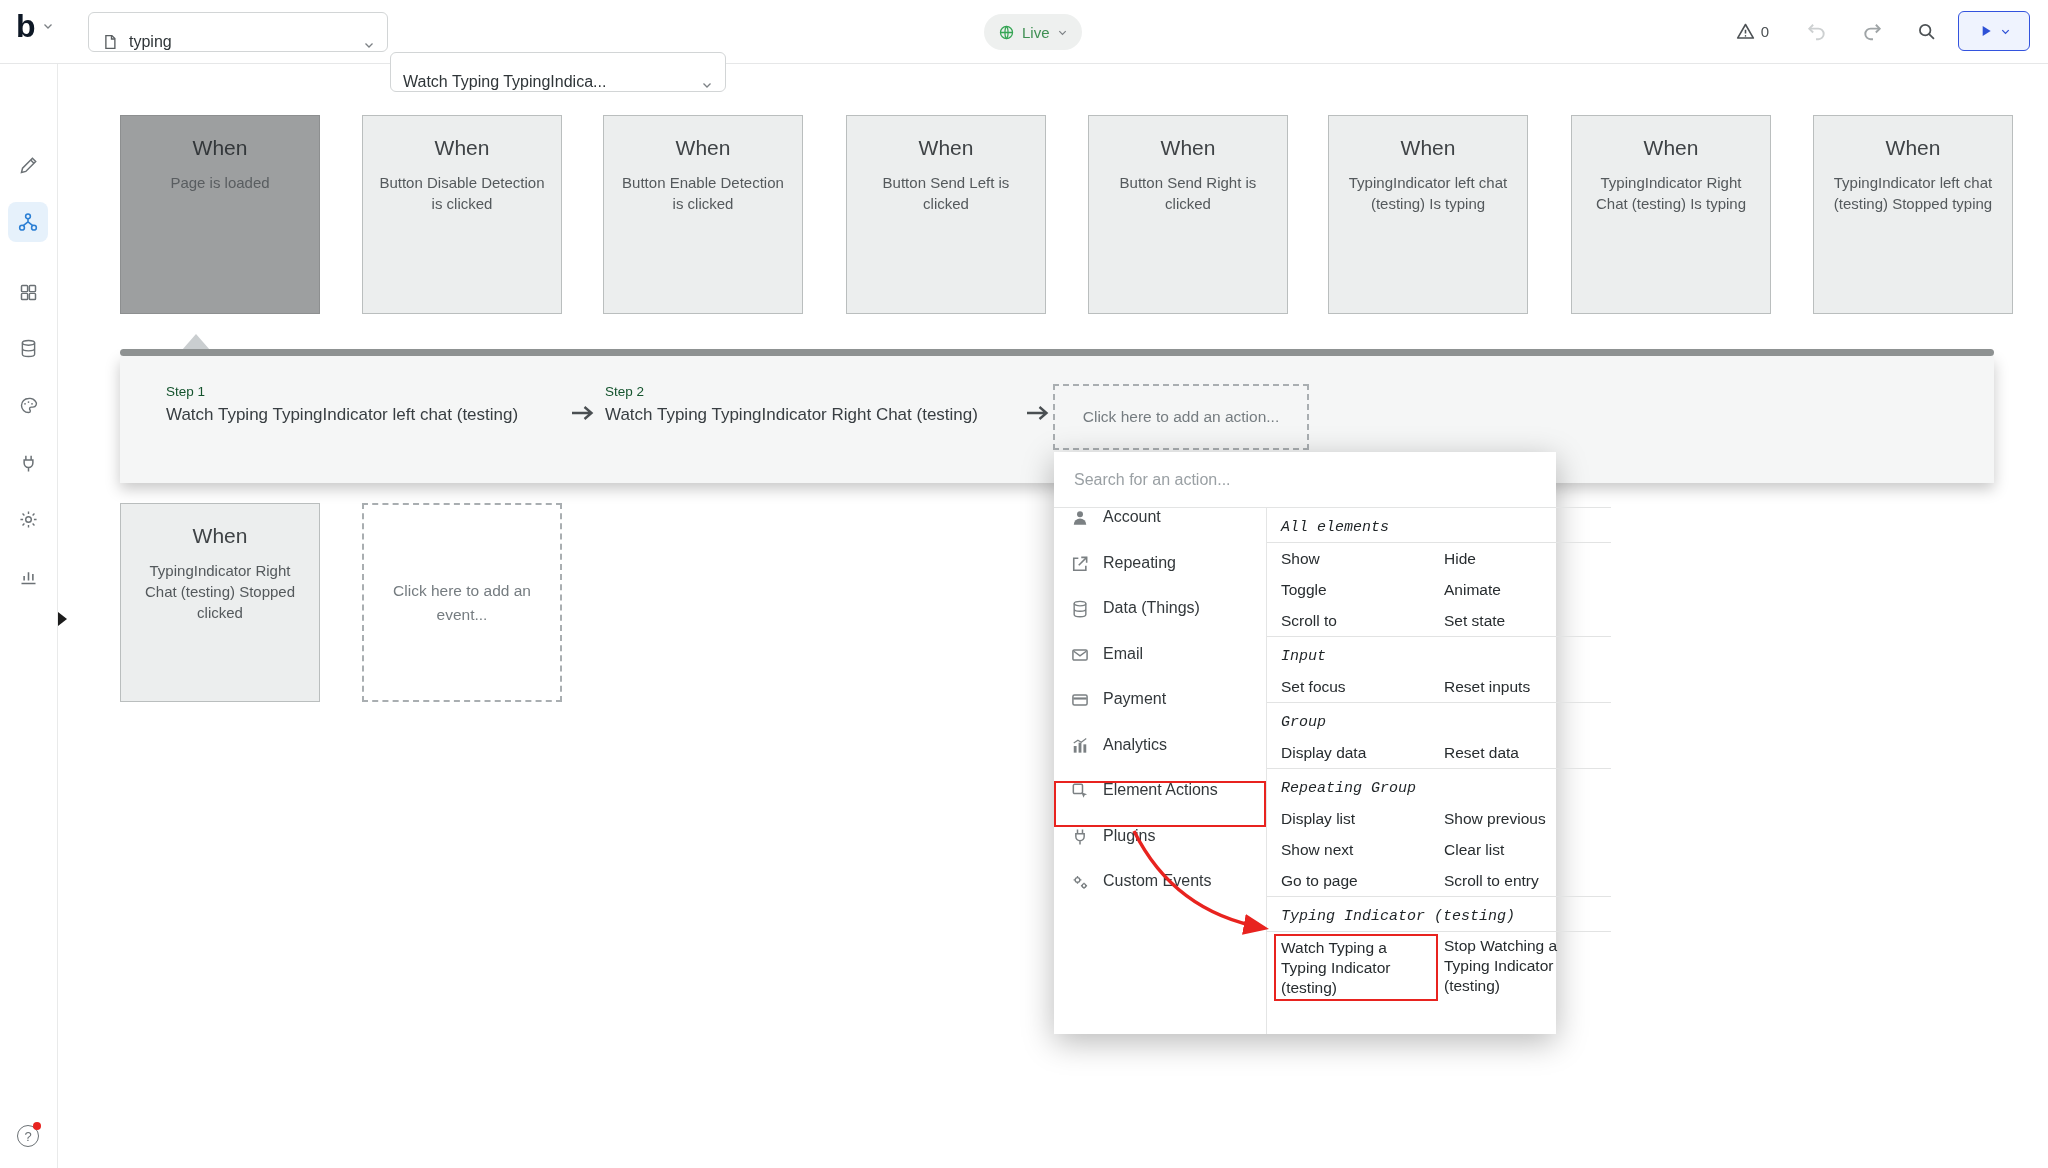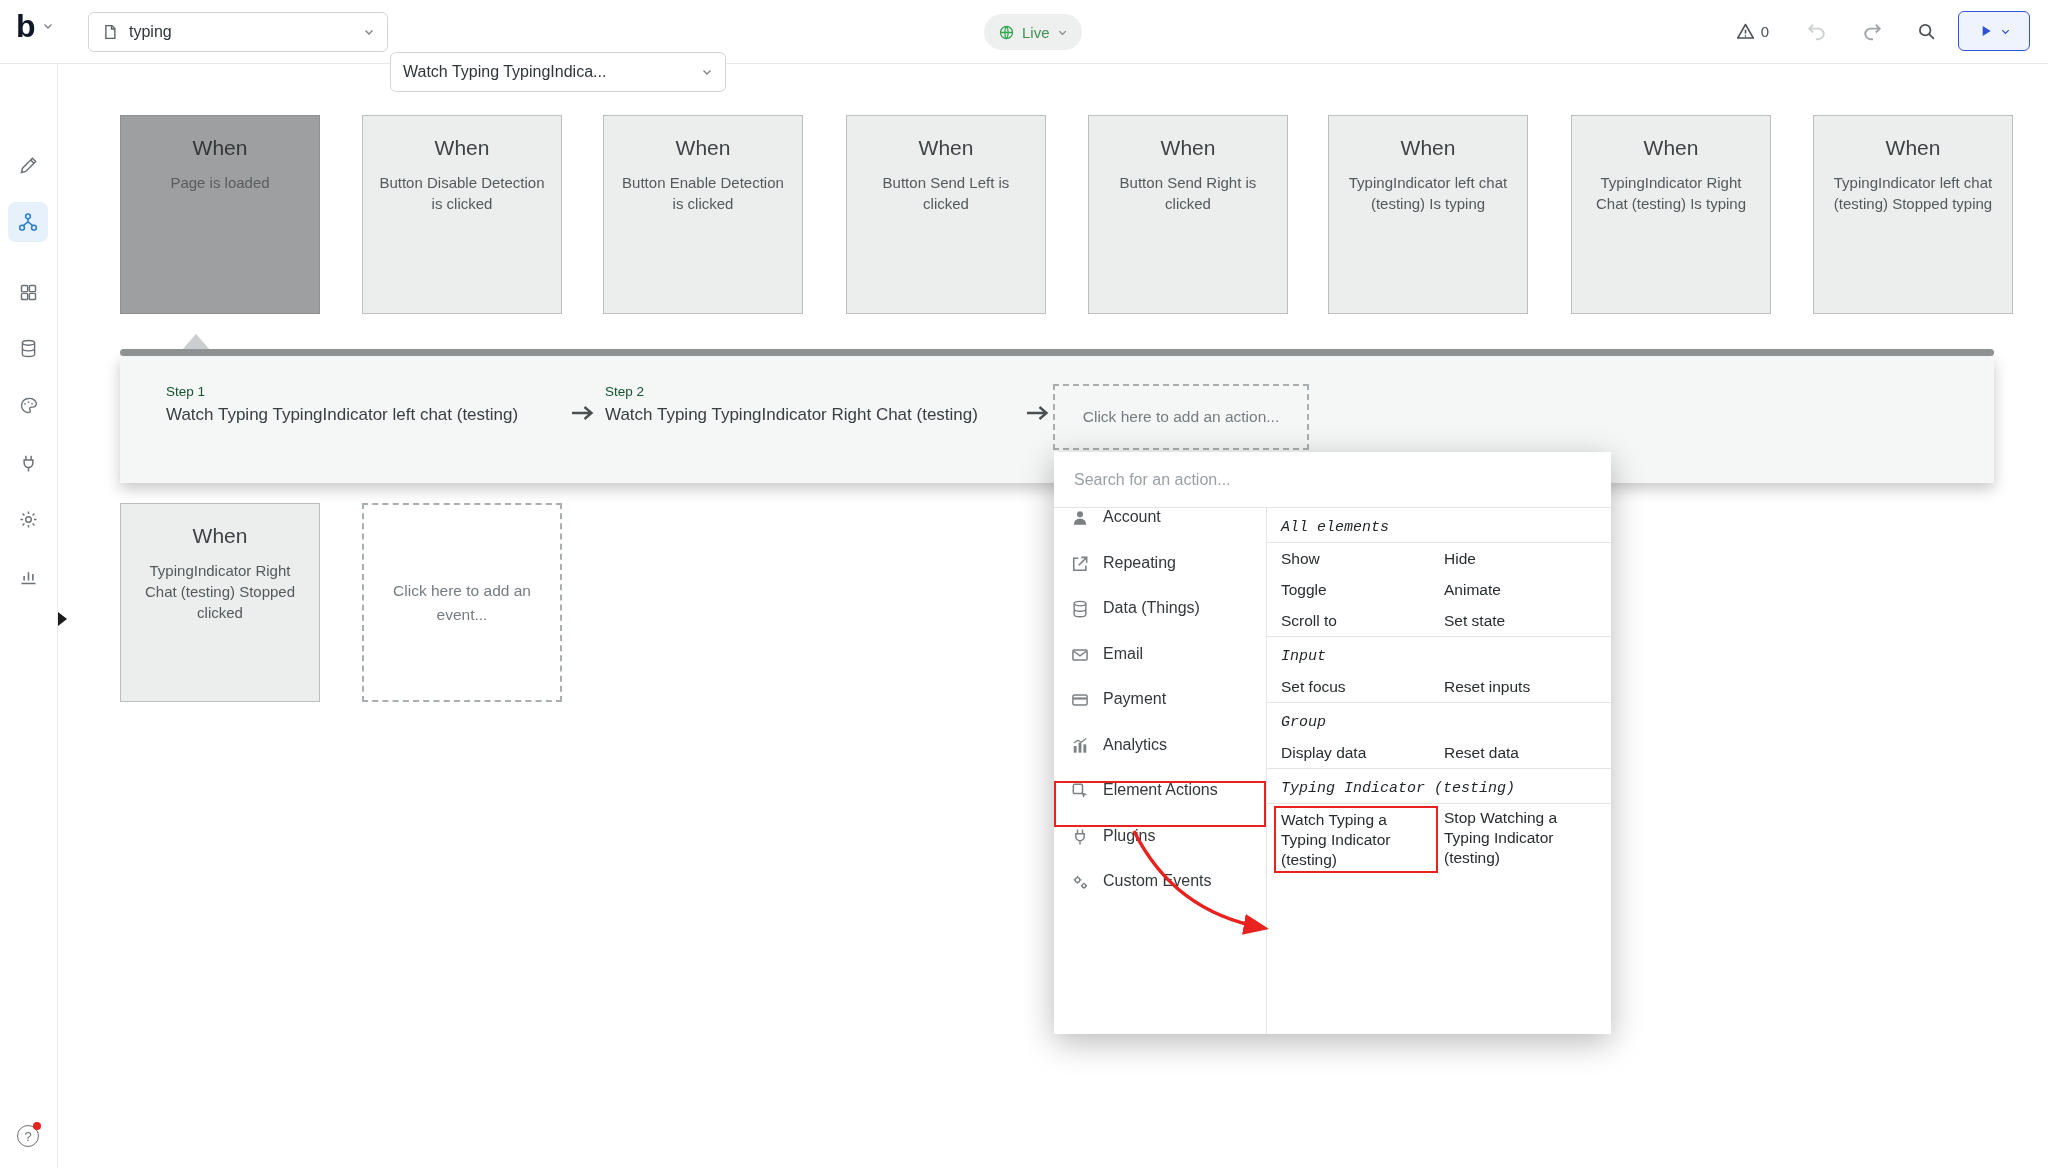--- a/index.html
+++ b/index.html
@@ -4,21 +4,21 @@
 <style>
   html,body{margin:0;padding:0;background:#fff;}
   body{width:2048px;height:1168px;font-family:"Liberation Sans",sans-serif;color:#3a3f42;}
   .app{position:relative;width:2048px;height:1168px;overflow:hidden;background:#fff;}
   svg{display:block;}
 
   
   .topbar{position:absolute;left:0;top:0;width:2048px;height:63px;background:#fff;border-bottom:1px solid #e6e7e8;z-index:30;}
   .logo{position:absolute;left:16px;top:10px;display:flex;align-items:center;gap:6px;cursor:pointer;}
   .logo-b{font-size:32px;font-weight:800;color:#0e1826;line-height:1;}
-  .dd{position:absolute;top:12px;height:40px;border:1px solid #d2d5d6;border-radius:6px;background:#fff;display:flex;align-items:center;padding:0 12px;gap:10px;box-sizing:border-box;}
+  .dd{position:absolute;top:12px;height:40px;border:1px solid #d2d5d6;border-radius:6px;background:#fff;display:flex;align-items:flex-end;padding:0 12px;gap:10px;box-sizing:border-box;}
   .dd-label{font-size:16px;color:#2f3538;white-space:nowrap;overflow:hidden;flex:1;}
   .chev{color:#7c8185;flex:none;}
   .live-pill{position:absolute;left:984px;top:14px;height:36px;border-radius:18px;background:#eef0ef;display:flex;align-items:center;gap:7px;padding:0 14px;cursor:pointer;}
   .live-label{font-size:15px;color:#3f8f53;}
   .tb-ic{position:absolute;top:0;height:63px;display:flex;align-items:center;justify-content:center;color:#4c5154;cursor:pointer;}
   .issues-count{font-size:15px;color:#4c5154;margin-left:5px;}
   .play-btn{position:absolute;left:1958px;top:11px;width:72px;height:40px;border:1.5px solid #3353de;border-radius:6px;background:#eff3fe;display:flex;align-items:center;justify-content:center;gap:6px;color:#2d50d6;cursor:pointer;box-sizing:border-box;}
 
   
   .sidebar{position:absolute;left:0;top:63px;width:57px;height:1105px;background:#fff;border-right:1px solid #e9eaea;z-index:20;}
@@ -40,21 +40,21 @@
   
   .wf-scrollbar{position:absolute;left:120px;top:349px;width:1874px;height:7px;border-radius:4px;background:#8e9292;cursor:pointer;z-index:5;}
   .panel-pointer{position:absolute;left:182px;top:334px;width:0;height:0;border-left:14px solid transparent;border-right:14px solid transparent;border-bottom:16px solid #caced0;z-index:4;}
   .step-panel{position:absolute;left:120px;top:356px;width:1874px;height:127px;background:#f5f6f6;box-shadow:0 6px 14px rgba(0,0,0,0.22);z-index:3;}
   .step{position:absolute;top:28px;cursor:pointer;}
   .step-label{font-size:13.5px;color:#14532d;margin-bottom:6px;}
   .step-title{font-size:17px;color:#383e42;}
   .step-arrow{position:absolute;top:48px;color:#4a4f52;}
 
   
-  .popup{position:absolute;left:1054px;top:452px;width:557px;height:582px;background:#fff;box-shadow:0 8px 30px rgba(0,0,0,0.28);z-index:40;}
+  .popup{position:absolute;left:1054px;top:452px;width:502px;height:582px;background:#fff;box-shadow:0 8px 30px rgba(0,0,0,0.28);z-index:40;}
   .popup-search{position:absolute;left:0;top:0;width:557px;height:56px;border-bottom:1px solid #e3e4e4;box-sizing:border-box;display:flex;align-items:center;padding:0 18px;}
   .popup-search input{border:none;outline:none;width:100%;font-size:16px;font-family:"Liberation Sans",sans-serif;color:#2f3538;background:transparent;}
   .popup-search input::placeholder{color:#9aa0a4;}
   .popup-left{position:absolute;left:0;top:56px;width:212px;bottom:0;}
   .popup-divider{position:absolute;left:212px;top:56px;width:1px;bottom:0;background:#e4e5e5;}
   .popup-right{position:absolute;left:213px;top:56px;width:344px;bottom:0;overflow:hidden;}
   .cat-row{height:45.5px;display:flex;align-items:flex-start;gap:13px;padding-left:16px;cursor:pointer;box-sizing:border-box;}
   .cat-row.hl-row{outline:2px solid #e8231f;outline-offset:-2px;}
   .cat-ic{color:#7b8083;flex:none;display:flex;}
   .cat-label{font-size:16px;color:#33383b;}
@@ -428,20 +428,35 @@
           </div>
       </div>
       <div class="menu-section">
         <div class="menu-header">Group</div>
         <div class="menu-row">
             <div class="menu-cell">Display data</div>
             <div class="menu-cell">Reset data</div>
           </div>
       </div>
       <div class="menu-section">
+        <div class="menu-header">Repeating Group</div>
+        <div class="menu-row">
+            <div class="menu-cell">Display list</div>
+            <div class="menu-cell">Show previous</div>
+          </div>
+        <div class="menu-row">
+            <div class="menu-cell">Show next</div>
+            <div class="menu-cell">Clear list</div>
+          </div>
+        <div class="menu-row">
+            <div class="menu-cell">Go to page</div>
+            <div class="menu-cell">Scroll to entry</div>
+          </div>
+      </div>
+      <div class="menu-section">
         <div class="menu-header underlined">Typing Indicator (testing)</div>
         <div class="menu-row tall">
           <div class="menu-cell hl-box">Watch Typing a Typing Indicator (testing)</div>
           <div class="menu-cell">Stop Watching a Typing Indicator (testing)</div>
         </div>
       </div>
     </div>
 
     <svg class="arrow-overlay" viewBox="0 0 557 582">
       <defs>

